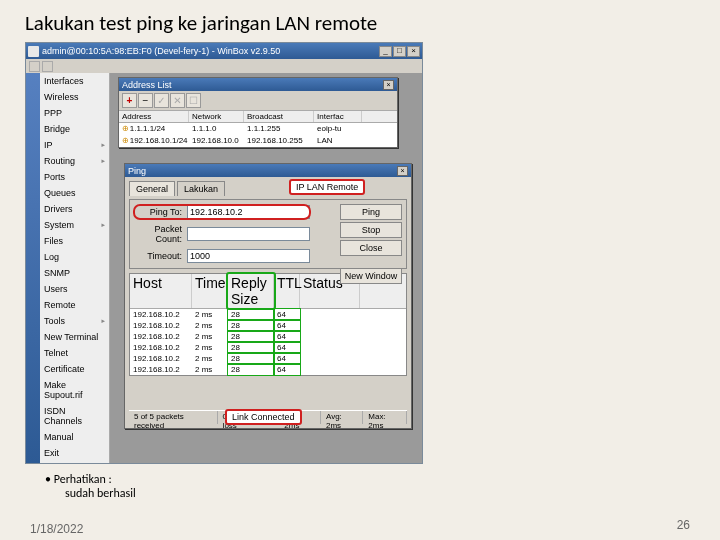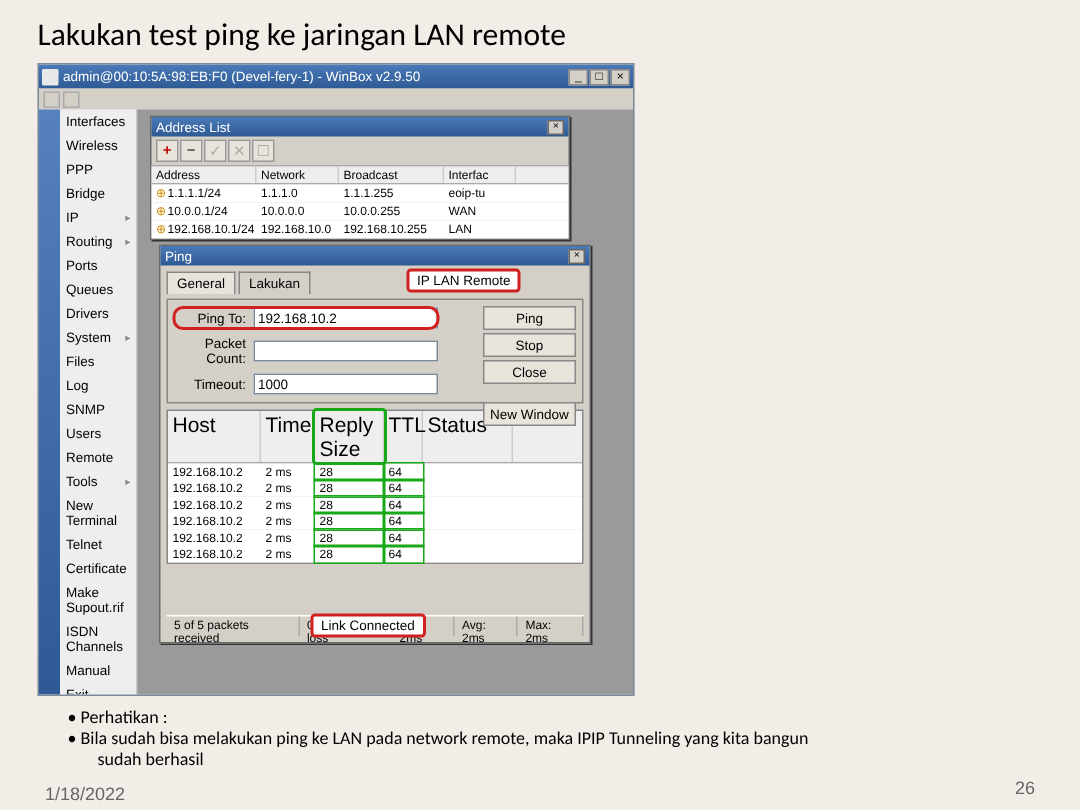--- a/index.html
+++ b/index.html
@@ -11,21 +11,21 @@
 .titlebar { height: 16px; background: linear-gradient(180deg, #4a7ab8, #2e5a94); display: flex; align-items: center; padding: 0 2px; color: #fff; font-size: 9px; }
 .tb-icon { width: 11px; height: 11px; background: #e8e8e8; border-radius: 1px; margin-right: 3px; display: inline-block; }
 .tb-spacer { flex: 1; }
 .tb-btn { width: 13px; height: 11px; background: #d4d0c8; border: 1px solid #888; display: inline-flex; align-items: center; justify-content: center; margin-left: 1px; font-size: 8px; color: #000; line-height: 1; cursor: pointer; }
 .menubar { height: 14px; background: #d4d0c8; display: flex; align-items: center; padding: 0 3px; }
 .menubar span { width: 11px; height: 11px; margin-right: 2px; display: inline-block; background: #d4d0c8; border: 1px solid #aaa; }
 
 .body-row { display: flex; height: 390px; }
 .side-rot { width: 14px; background: linear-gradient(180deg, #5680c0, #2d5a94); display: flex; align-items: flex-end; justify-content: center; }
 .side-rot span { transform: rotate(-90deg); transform-origin: center; white-space: nowrap; color: #fff; font-size: 10px; font-weight: 700; letter-spacing: 1px; padding-bottom: 50px; }
-.sidebar { width: 52px; background: #eee; border-right: 1px solid #aaa; overflow: hidden; }
+.sidebar { width: 70px; background: #eee; border-right: 1px solid #aaa; overflow: hidden; }
 .sidebar-item { padding: 3px 4px; font-size: 9px; color: #000; display: flex; align-items: center; cursor: pointer; border-bottom: 0; }
 .sidebar-item .chev { margin-left: auto; font-size: 7px; color: #888; }
 
 .mainp { flex: 1; background: #9a9a9a; position: relative; }
 
 .subwin { position: absolute; background: #d4d0c8; border: 1px solid #666; box-shadow: 1px 1px 0 #333; }
 .sub-tb { height: 13px; background: linear-gradient(180deg, #4a7ab8, #2e5a94); display: flex; align-items: center; padding: 0 3px; color: #fff; font-size: 9px; }
 .sub-tb .tb-spacer { flex: 1; }
 .sub-close { width: 11px; height: 10px; background: #d4d0c8; border: 1px solid #666; font-size: 7px; display: inline-flex; align-items: center; justify-content: center; color: #000; cursor: pointer; }
 
@@ -143,26 +143,20 @@
               <div>Interfac</div>
           </div>
           <div id="addr-rows">
               <div class="addr-row">
                 <div class="aicon">1.1.1.1/24</div>
                 <div>1.1.1.0</div>
                 <div>1.1.1.255</div>
                 <div>eoip-tu</div>
               </div>
               <div class="addr-row">
-                <div class="aicon">10.0.0.1/24</div>
-                <div>10.0.0.0</div>
-                <div>10.0.0.255</div>
-                <div>WAN</div>
-              </div>
-              <div class="addr-row">
                 <div class="aicon">192.168.10.1/24</div>
                 <div>192.168.10.0</div>
                 <div>192.168.10.255</div>
                 <div>LAN</div>
               </div>
             </div>
         </div>
 
         <div class="subwin ping-win">
           <div class="sub-tb">
@@ -264,20 +258,19 @@
           </div>
         </div>
 
       </div>
     </div>
   </div>
 
   <div class="notes">
     <ul>
       <li>Perhatikan :</li>
-      <li>Bila sudah bisa melakukan ping ke LAN pada network remote, maka IPIP Tunneling yang kita bangun</li>
     </ul>
     <div class="indent">sudah berhasil</div>
   </div>
 </div>
 
 <div class="footer">1/18/2022</div>
 <div class="pagenum">26</div>
 
 </body></html>

